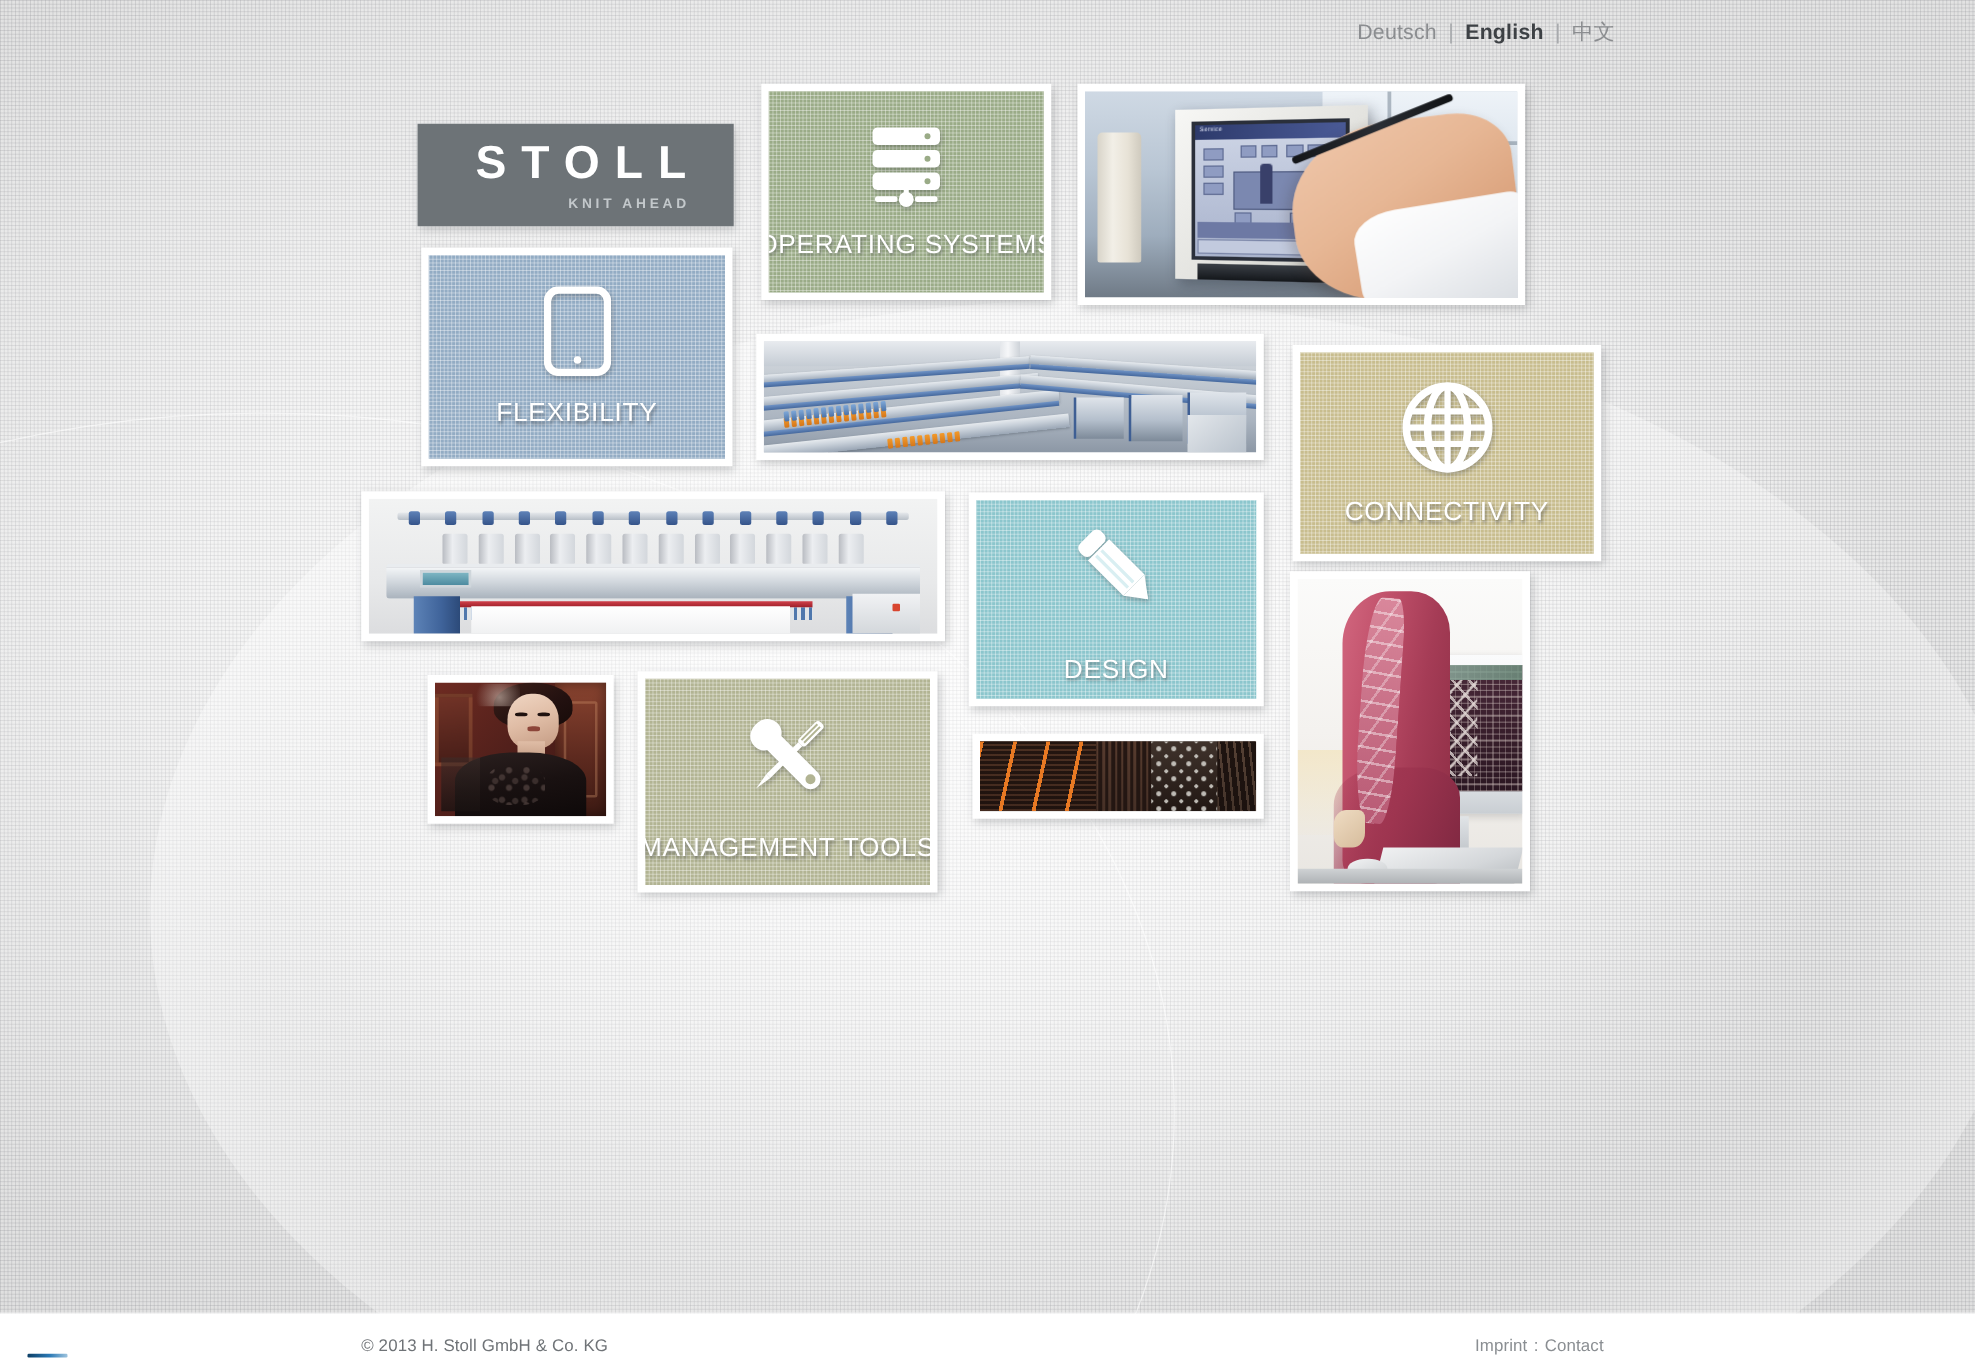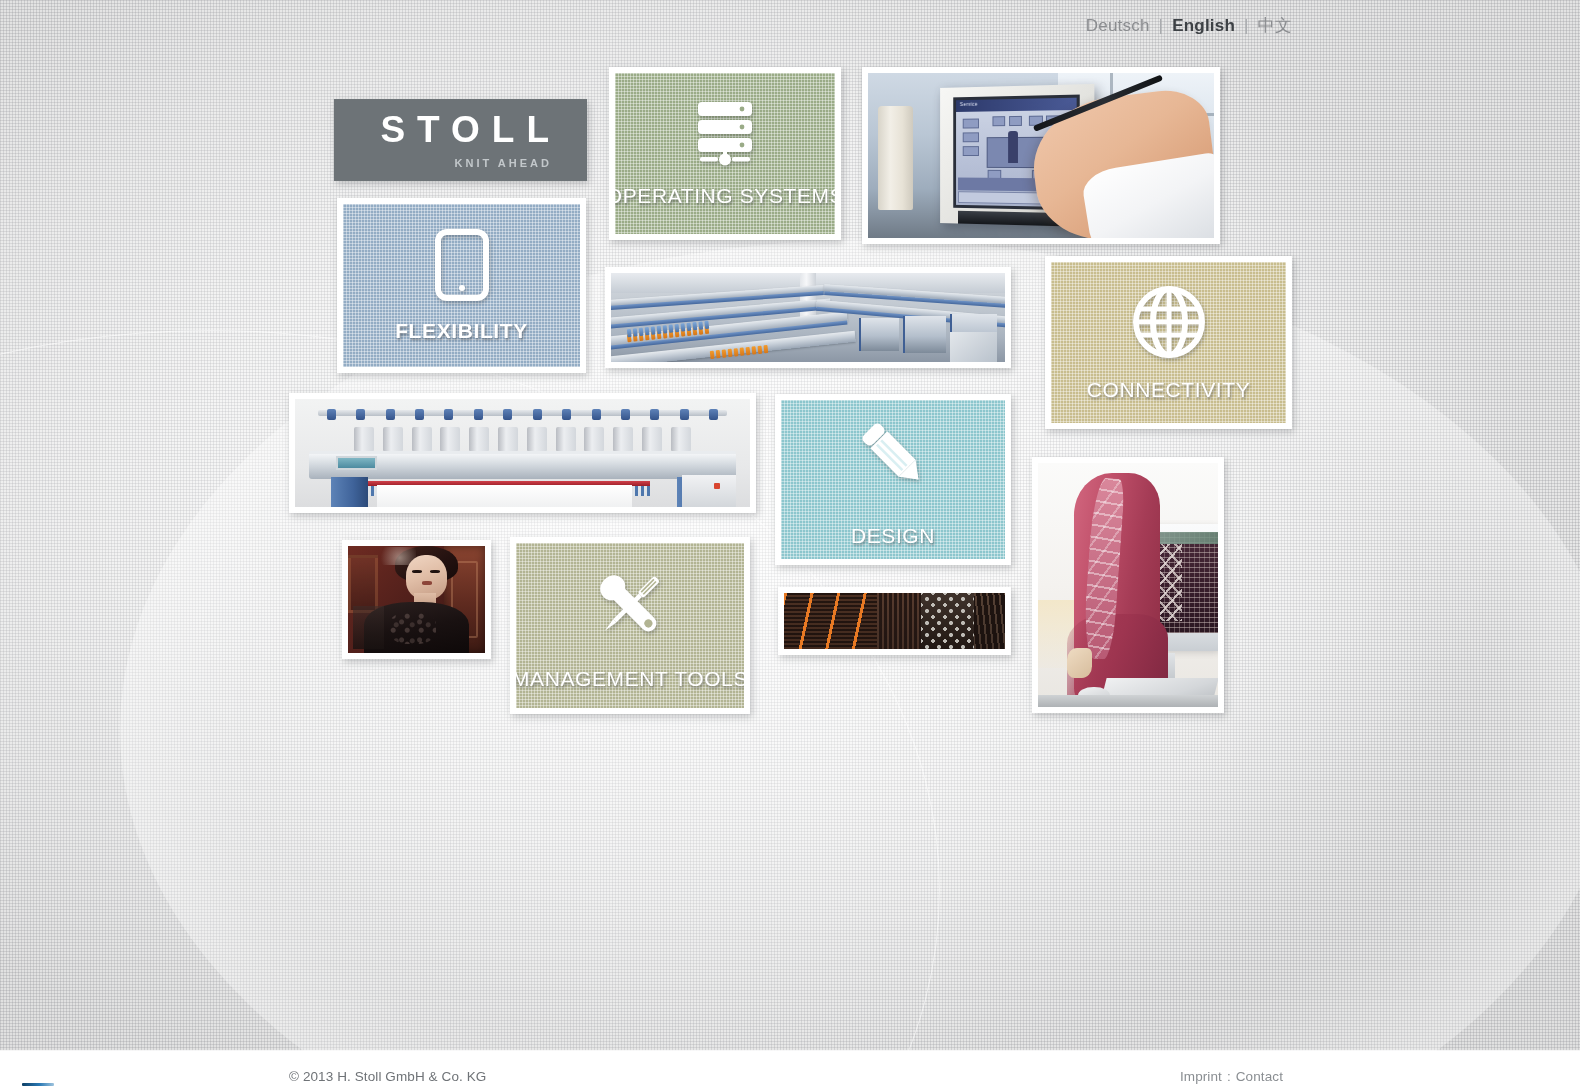--- a/index.html
+++ b/index.html
@@ -154,23 +154,23 @@
     letter-spacing: 3px;
     margin-top: 9px;
     margin-right: -3px;
   }
 
   
   #tile-operating { left: 609px; top: 67px;  width: 232px; height: 173px; }
   #tile-operating .inner { background: #9aab87; }
 
   #tile-flexibility { left: 337px; top: 198px; width: 249px; height: 175px; }
-  #tile-flexibility .inner { background: #93acc4; font-weight: bold; }
-
-  #tile-connectivity { left: 1034px; top: 256px; width: 247px; height: 173px; margin-left: 11px; }
+  #tile-flexibility .inner { background: #93acc4; }
+
+  #tile-connectivity { left: 1034px; top: 276px; width: 247px; height: 173px; }
   #tile-connectivity .inner { background: #c8bd8e; }
 
   #tile-design { left: 775px; top: 394px; width: 236px; height: 171px; }
   #tile-design .inner { background: #8cc6cd; gap: 10px; }
 
   #tile-management { left: 510px; top: 537px; width: 240px; height: 177px; }
   #tile-management .inner { background: #b2b493; }
 
   
   #tile-photo-touchscreen { left: 862px; top: 67px; width: 358px; height: 177px; }

